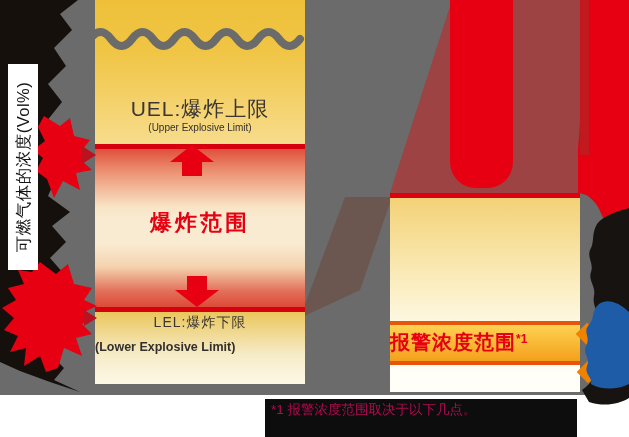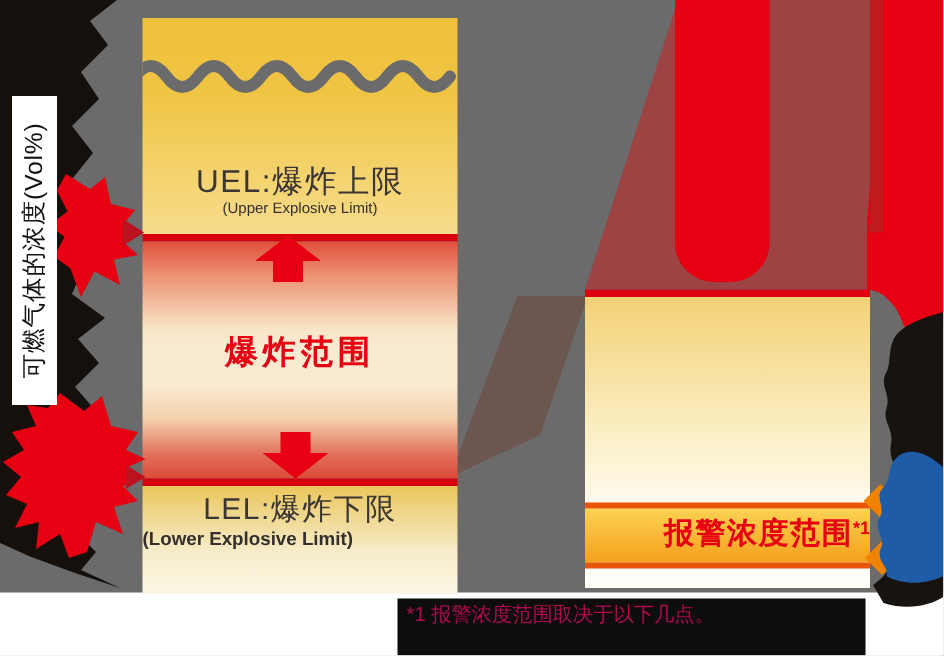--- a/index.html
+++ b/index.html
@@ -14,45 +14,45 @@
   .darkred-poly{left:388px;top:0;width:194px;height:193px;background:#9d4343;
     clip-path:polygon(64px 0,194px 0,194px 193px,2px 193px);}
   .stripe-a{left:450px;top:0;width:63px;height:188px;background:#e60012;border-radius:0 0 26px 26px;}
   .stripe-b{left:580px;top:0;width:9px;height:155px;background:#c2191f;}
   .redblob-svg{left:575px;top:0;width:54px;height:250px;}
   
   .ribbon{left:298px;top:195px;width:96px;height:125px;background:#6b5750;
     clip-path:polygon(47px 2px,94px 2px,62px 95px,2px 123px);}
 
   
-  .col-left{left:95px;top:12px;width:210px;height:356px;}
+  .col-left{left:95px;top:0;width:210px;height:356px;}
   .zone-top{left:0;top:0;width:210px;height:144px;background:linear-gradient(180deg,#eec03a 0%,#f0c544 35%,#f7dc8c 100%);}
   .wave-svg{left:0;top:24px;width:210px;height:30px;}
   .uel-line{left:0;top:144px;width:210px;height:5px;background:#d6000f;}
   .zone-mid{left:0;top:149px;width:210px;height:158px;
     background:linear-gradient(180deg,#e14f3c 0px,#ec9071 22px,#f8e5c6 58px,#f9ebd2 70px,#f9ebd2 95px,#f4d2ae 118px,#e2705a 142px,#dd4a38 158px);}
   .lel-line{left:0;top:307px;width:210px;height:5px;background:#d6000f;}
   .zone-bottom{left:0;top:312px;width:210px;height:72px;background:linear-gradient(180deg,#eac65c 0%,#f6ecc9 60%,#fdf8e6 100%);}
   .uel-title{left:0;top:95px;width:210px;text-align:center;font-size:21px;color:#3b3634;letter-spacing:1px;}
   .uel-sub{left:0;top:122px;width:210px;text-align:center;font-size:10px;font-weight:normal;color:#332f2d;}
   .range-label{left:0;top:208px;width:210px;text-align:center;font-size:22px;font-weight:bold;color:#e60012;letter-spacing:3px;}
-  .lel-title{left:0;top:314px;width:210px;text-align:center;font-size:20px;color:#3b3634;letter-spacing:1px;}
+  .lel-title{left:0;top:314px;width:210px;text-align:center;font-size:14px;color:#3b3634;letter-spacing:1px;}
   .lel-sub{left:0;top:340px;width:210px;text-align:left;font-size:12.5px;font-weight:bold;color:#332f2d;}
   .arr{background:#e60012;}
   .up-head{left:75px;top:145px;width:44px;height:17px;clip-path:polygon(50% 0,100% 100%,0 100%);}
   .up-shaft{left:87px;top:162px;width:20px;height:14px;}
   .dn-shaft{left:92px;top:276px;width:20px;height:14px;}
   .dn-head{left:80px;top:290px;width:44px;height:17px;clip-path:polygon(0 0,100% 0,50% 100%);}
 
   
   .col-right{left:390px;top:193px;width:190px;height:199px;}
   .r-top-line{left:0;top:0;width:190px;height:5px;background:#dc0010;}
   .r-body{left:0;top:5px;width:190px;height:194px;background:linear-gradient(180deg,#f3d176 0%,#fbeec2 45%,#fffdf4 75%,#fffef8 100%);}
-  .alarm-band{left:0;top:142px;width:190px;height:36px;border-top:4px solid #e85408;border-bottom:4px solid #e85408;
-    background:linear-gradient(180deg,#fdd252 0%,#f4a01c 100%);text-align:right;}
+  .alarm-band{left:0;top:128px;width:190px;height:36px;border-top:4px solid #e85408;border-bottom:4px solid #e85408;
+    background:linear-gradient(180deg,#fdd252 0%,#f4a01c 100%);text-align:left;}
   .alarm-text{font-size:20px;font-weight:bold;color:#e60012;line-height:35px;letter-spacing:1px;}
   .alarm-ref{font-size:12px;font-weight:bold;color:#e60012;vertical-align:6px;}
   .diamond{width:16px;height:16px;background:#ef8200;transform:rotate(45deg);}
   .d1{left:579px;top:326px;}
   .d2{left:580px;top:364px;}
 
   
   .left-decor-svg{left:0;top:0;width:112px;height:400px;}
   
   .rblobs-svg{left:575px;top:190px;width:54px;height:225px;}

